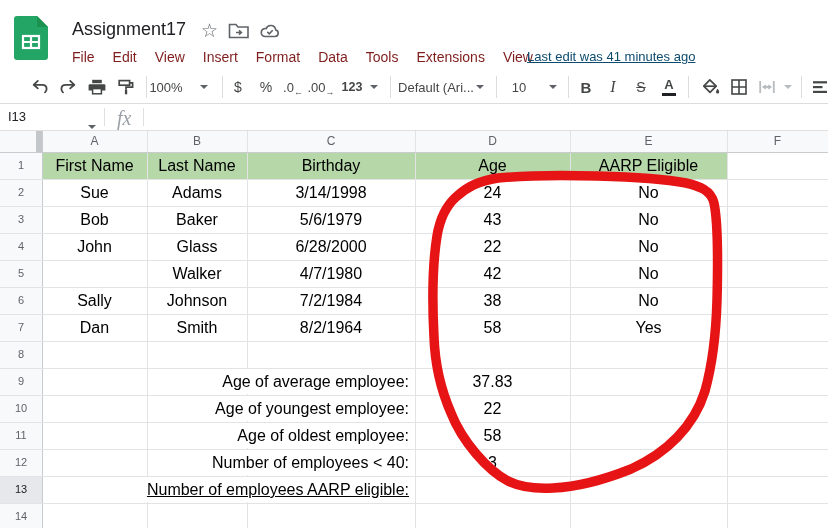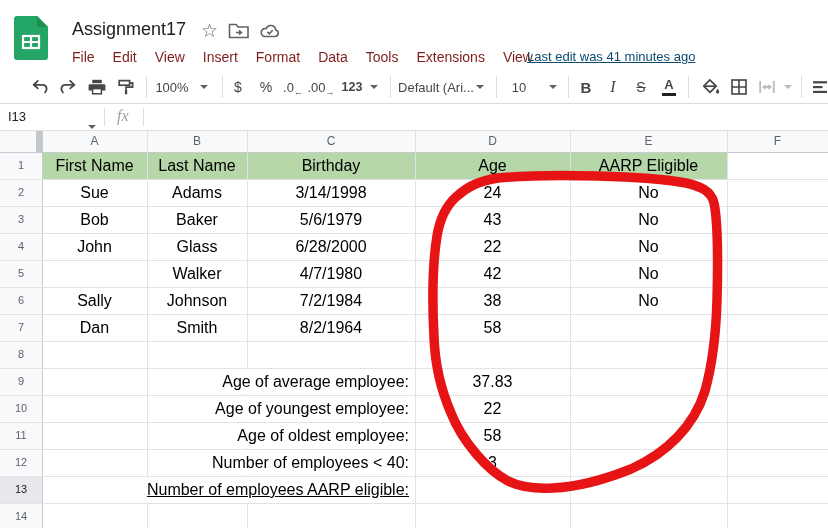--- a/index.html
+++ b/index.html
@@ -29,21 +29,21 @@
   .a-ic { display:inline-flex; flex-direction:column; align-items:center; font-size:13px; font-weight:bold; line-height:13px; }
   .a-bar { width:14px; height:3px; background:#202124; margin-top:2px; }
   .mini-arrow { font-size:9px; position:relative; top:5px; left:0px; }
   .fmt-num { font-size:13px; }
 
   
   #formulabar { position:absolute; left:0; top:104px; width:828px; height:27px; background:#fff; border-bottom:1px solid #e0e0e0; }
   #name-box { position:absolute; left:8px; top:0; height:26px; line-height:26px; font-size:13px; color:#202124; }
   #name-caret { position:absolute; left:88px; top:11px; }
   .fdiv { position:absolute; top:4px; width:1px; height:18px; background:#e0e0e0; }
-  #fx { position:absolute; left:117px; top:3px; font-family:"Liberation Serif",serif; font-style:italic; font-size:16px; color:#9aa0a6; }
+  #fx { position:absolute; left:117px; top:3px; font-family:"Liberation Serif",serif; font-style:italic; font-size:20px; color:#9aa0a6; }
   #formula-input { position:absolute; left:150px; top:0; width:670px; height:26px; }
 
   
   #grid { position:absolute; left:0; top:131px; width:828px; height:397px; background:#fff; overflow:hidden; }
   .bg { position:absolute; z-index:1; }
   #colhdr-bg { left:0; top:0; width:828px; height:21px; background:#f8f9fa; }
   #rowhdr-bg { left:0; top:0; width:42px; height:397px; background:#f8f9fa; }
   #corner-bar { left:36px; top:0; width:6px; height:21px; background:#c4c7ca; }
   #green-row { left:42px; top:21px; width:685px; height:27px; }
   #selrow-bg { left:0; top:345px; width:42px; height:27px; background:#e6e8eb; }
@@ -129,21 +129,21 @@
       </svg>
   </div>
   <div class="ti" style="left:126px">
     <svg width="20" height="20" viewBox="0 0 20 20">
         <rect x="3.2" y="3.6" width="10.4" height="4.6" fill="none" stroke="#444746" stroke-width="1.7"></rect>
         <path d="M13.6 5.9 h3 v4.2 H10 v2.6" fill="none" stroke="#444746" stroke-width="1.7"></path>
         <rect x="8.9" y="12.7" width="2.3" height="4.6" fill="#444746"></rect>
       </svg>
   </div>
   <div class="sep" style="left:146px"></div>
-  <div class="ti" style="left:172px">100%</div>
+  <div class="ti" style="left:166px">100%</div>
   <div class="ti" style="left:204px">
       <span class="caret"></span>
     </div>
   <div class="sep" style="left:222px"></div>
   <div class="ti" style="left:238px;font-size:14px">$</div>
   <div class="ti" style="left:266px;font-size:14px">%</div>
   <div class="ti fmt-num" style="left:293px">
     <span>.0</span>
       <span class="mini-arrow">←</span>
   </div>
@@ -302,20 +302,21 @@
   <div class="cell cA gr6">Sally</div>
   <div class="cell cB gr6">Johnson</div>
   <div class="cell cC gr6">7/2/1984</div>
   <div class="cell cD gr6">38</div>
   <div class="cell cE gr6">No</div>
 
   <div class="cell cA gr7">Dan</div>
   <div class="cell cB gr7">Smith</div>
   <div class="cell cC gr7">8/2/1964</div>
   <div class="cell cD gr7">58</div>
+  <div class="cell cE gr7">Yes</div>
 
   <div class="sumlabel sl-n" style="top:238px">Age of average employee:</div>
   <div class="sumlabel sl-n" style="top:265px">Age of youngest employee:</div>
   <div class="sumlabel sl-n" style="top:292px">Age of oldest employee:</div>
   <div class="sumlabel sl-n" style="top:319px">Number of employees &lt; 40:</div>
   <div class="sumlabel sl-w" style="top:346px">Number of employees AARP eligible:</div>
 
   <div class="cell cD gr9">37.83</div>
   <div class="cell cD gr10">22</div>
   <div class="cell cD gr11">58</div>

